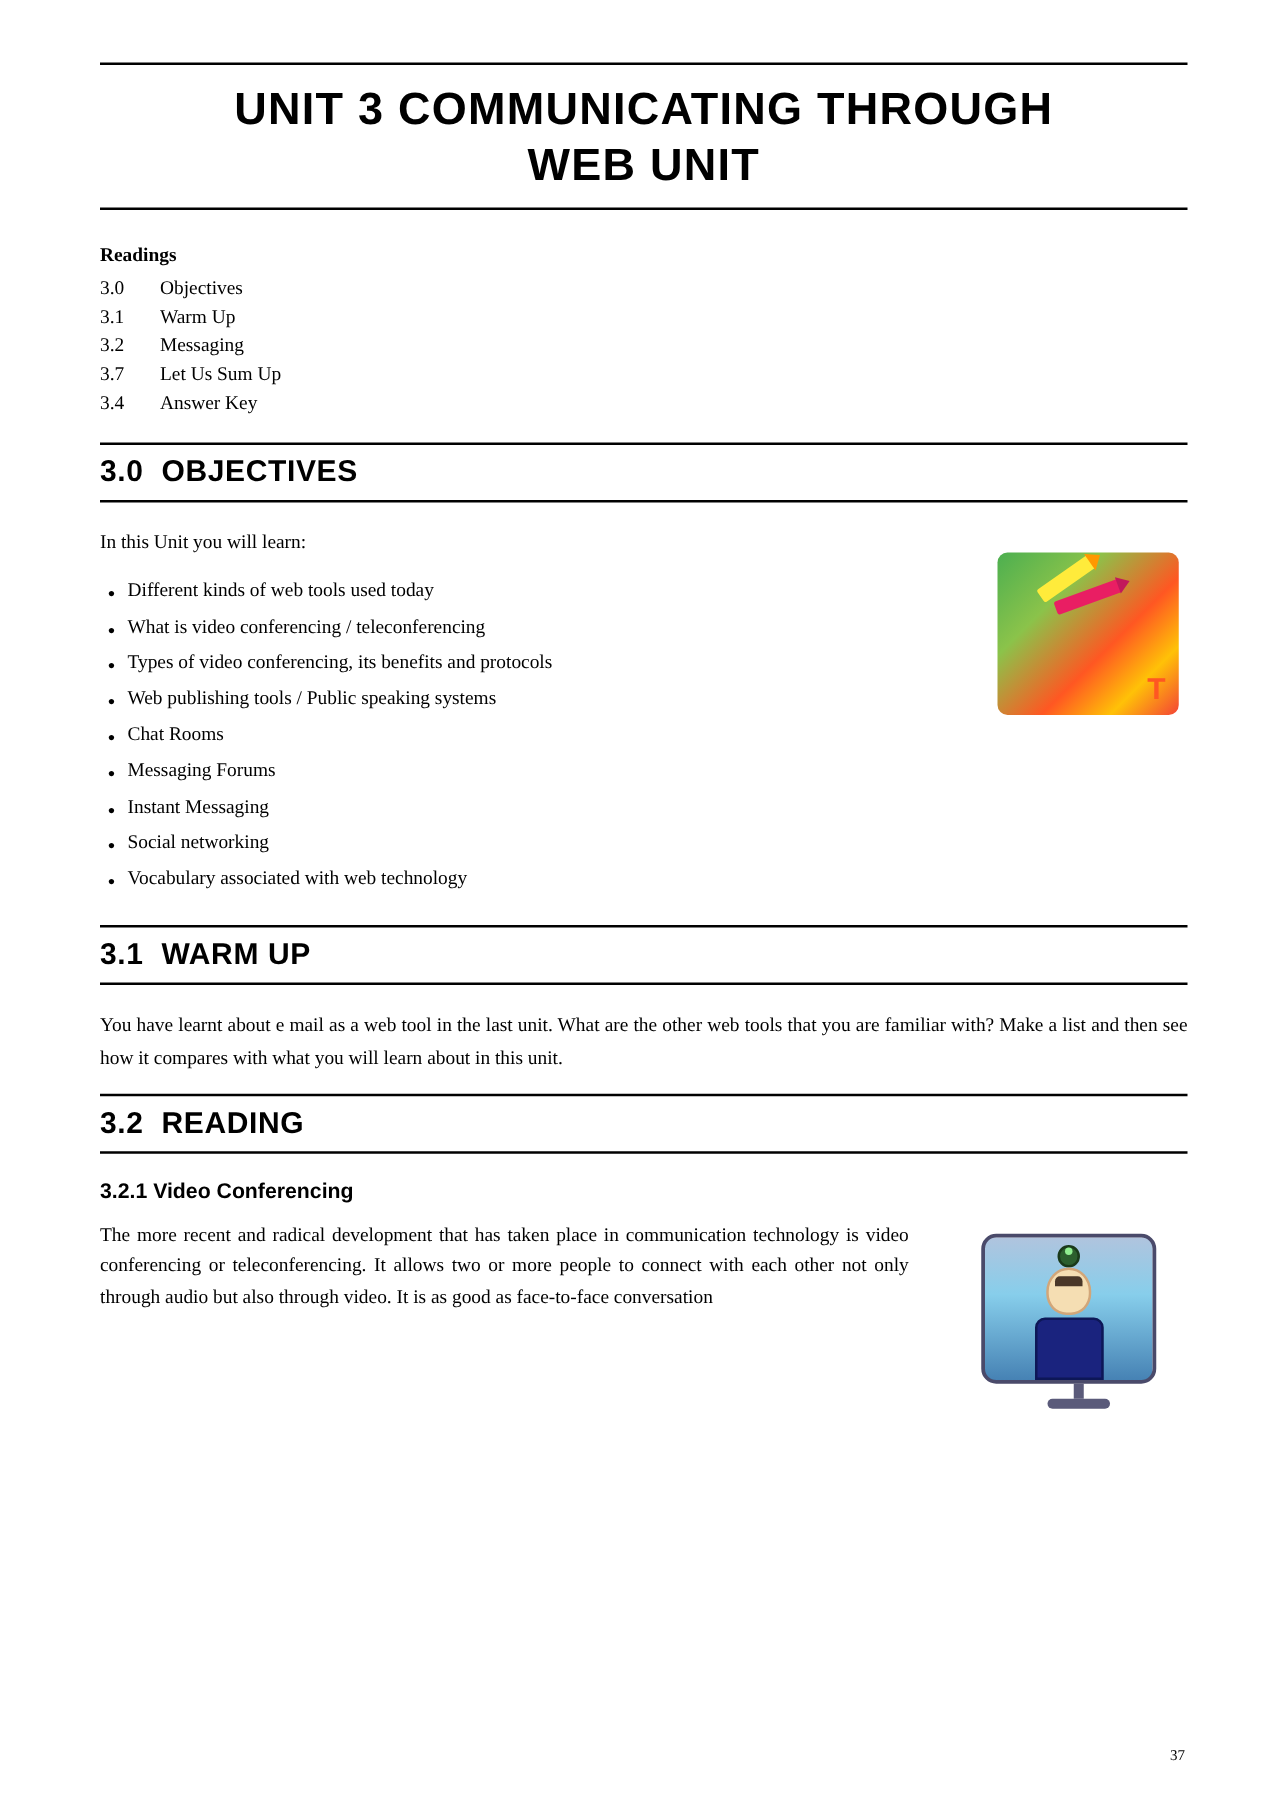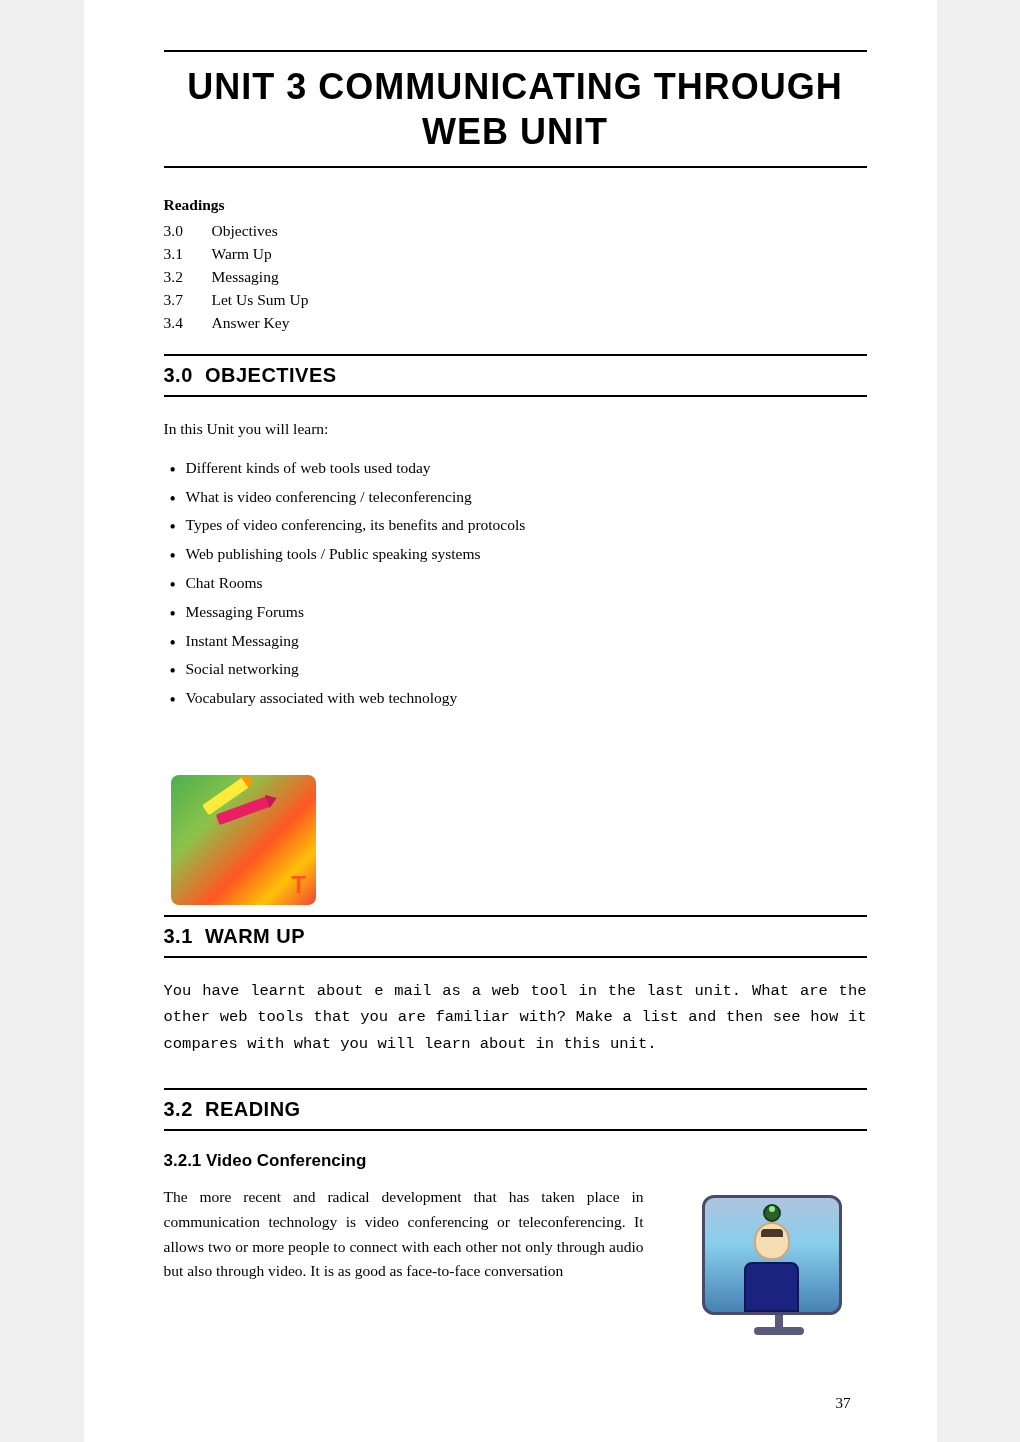--- a/index.html
+++ b/index.html
@@ -9,21 +9,21 @@
     }
     body {
       background: #f0f0f0;
       display: flex;
       justify-content: center;
       align-items: flex-start;
       min-height: 100vh;
       font-family: "Times New Roman", Times, serif;
     }
     .page {
-      width: 853px;
+      width: 1020px;
       min-height: 1442px;
       background: #ffffff;
       padding: 50px 70px 60px 80px;
       position: relative;
     }
 
     
     .unit-title-section {
       border-top: 2.5px solid #000;
       border-bottom: 2.5px solid #000;
@@ -66,39 +66,38 @@
     .section-heading {
       border-top: 2px solid #000;
       border-bottom: 2px solid #000;
       padding: 8px 0 8px 0;
       margin-bottom: 20px;
       display: flex;
       align-items: baseline;
       gap: 18px;
     }
     .section-heading h2 {
-      font-size: 20px;
+      font-size: 24px;
       font-weight: 900;
       font-family: Arial, Helvetica, sans-serif;
       letter-spacing: 0.5px;
     }
 
     
     .body-text {
       font-size: 15.5px;
       line-height: 1.6;
       margin-bottom: 14px;
     }
 
     
     .objectives-layout {
       display: flex;
       gap: 30px;
       margin-bottom: 10px;
-      flex-direction: column;
     }
     .objectives-content {
       flex: 1;
     }
     .objectives-image {
       width: 160px;
       flex-shrink: 0;
       display: flex;
       align-items: flex-start;
       justify-content: center;
@@ -300,32 +299,31 @@
       height: 8px;
       background: #5a5a7a;
       border-radius: 4px;
       margin: 0 auto;
     }
 
     
     .page-number {
       position: absolute;
       bottom: 30px;
-      right: 86px;
-      font-size: 15px;
+      right: 72px;
+      font-size: 12px;
       font-family: "Times New Roman", Times, serif;
     }
 
     
     .warm-up-text {
       font-size: 15.5px;
       line-height: 1.7;
       text-align: justify;
-      margin-bottom: 31px;
-      font-family: Liberation Mono, monospace;
+      margin-bottom: 14px;
     }
   </style>
 </head>
 <body>
 
 <div class="page">
 
   <div class="unit-title-section">
     <h1 class="unit-title">
       <span>UNIT 3  COMMUNICATING THROUGH</span><br>

